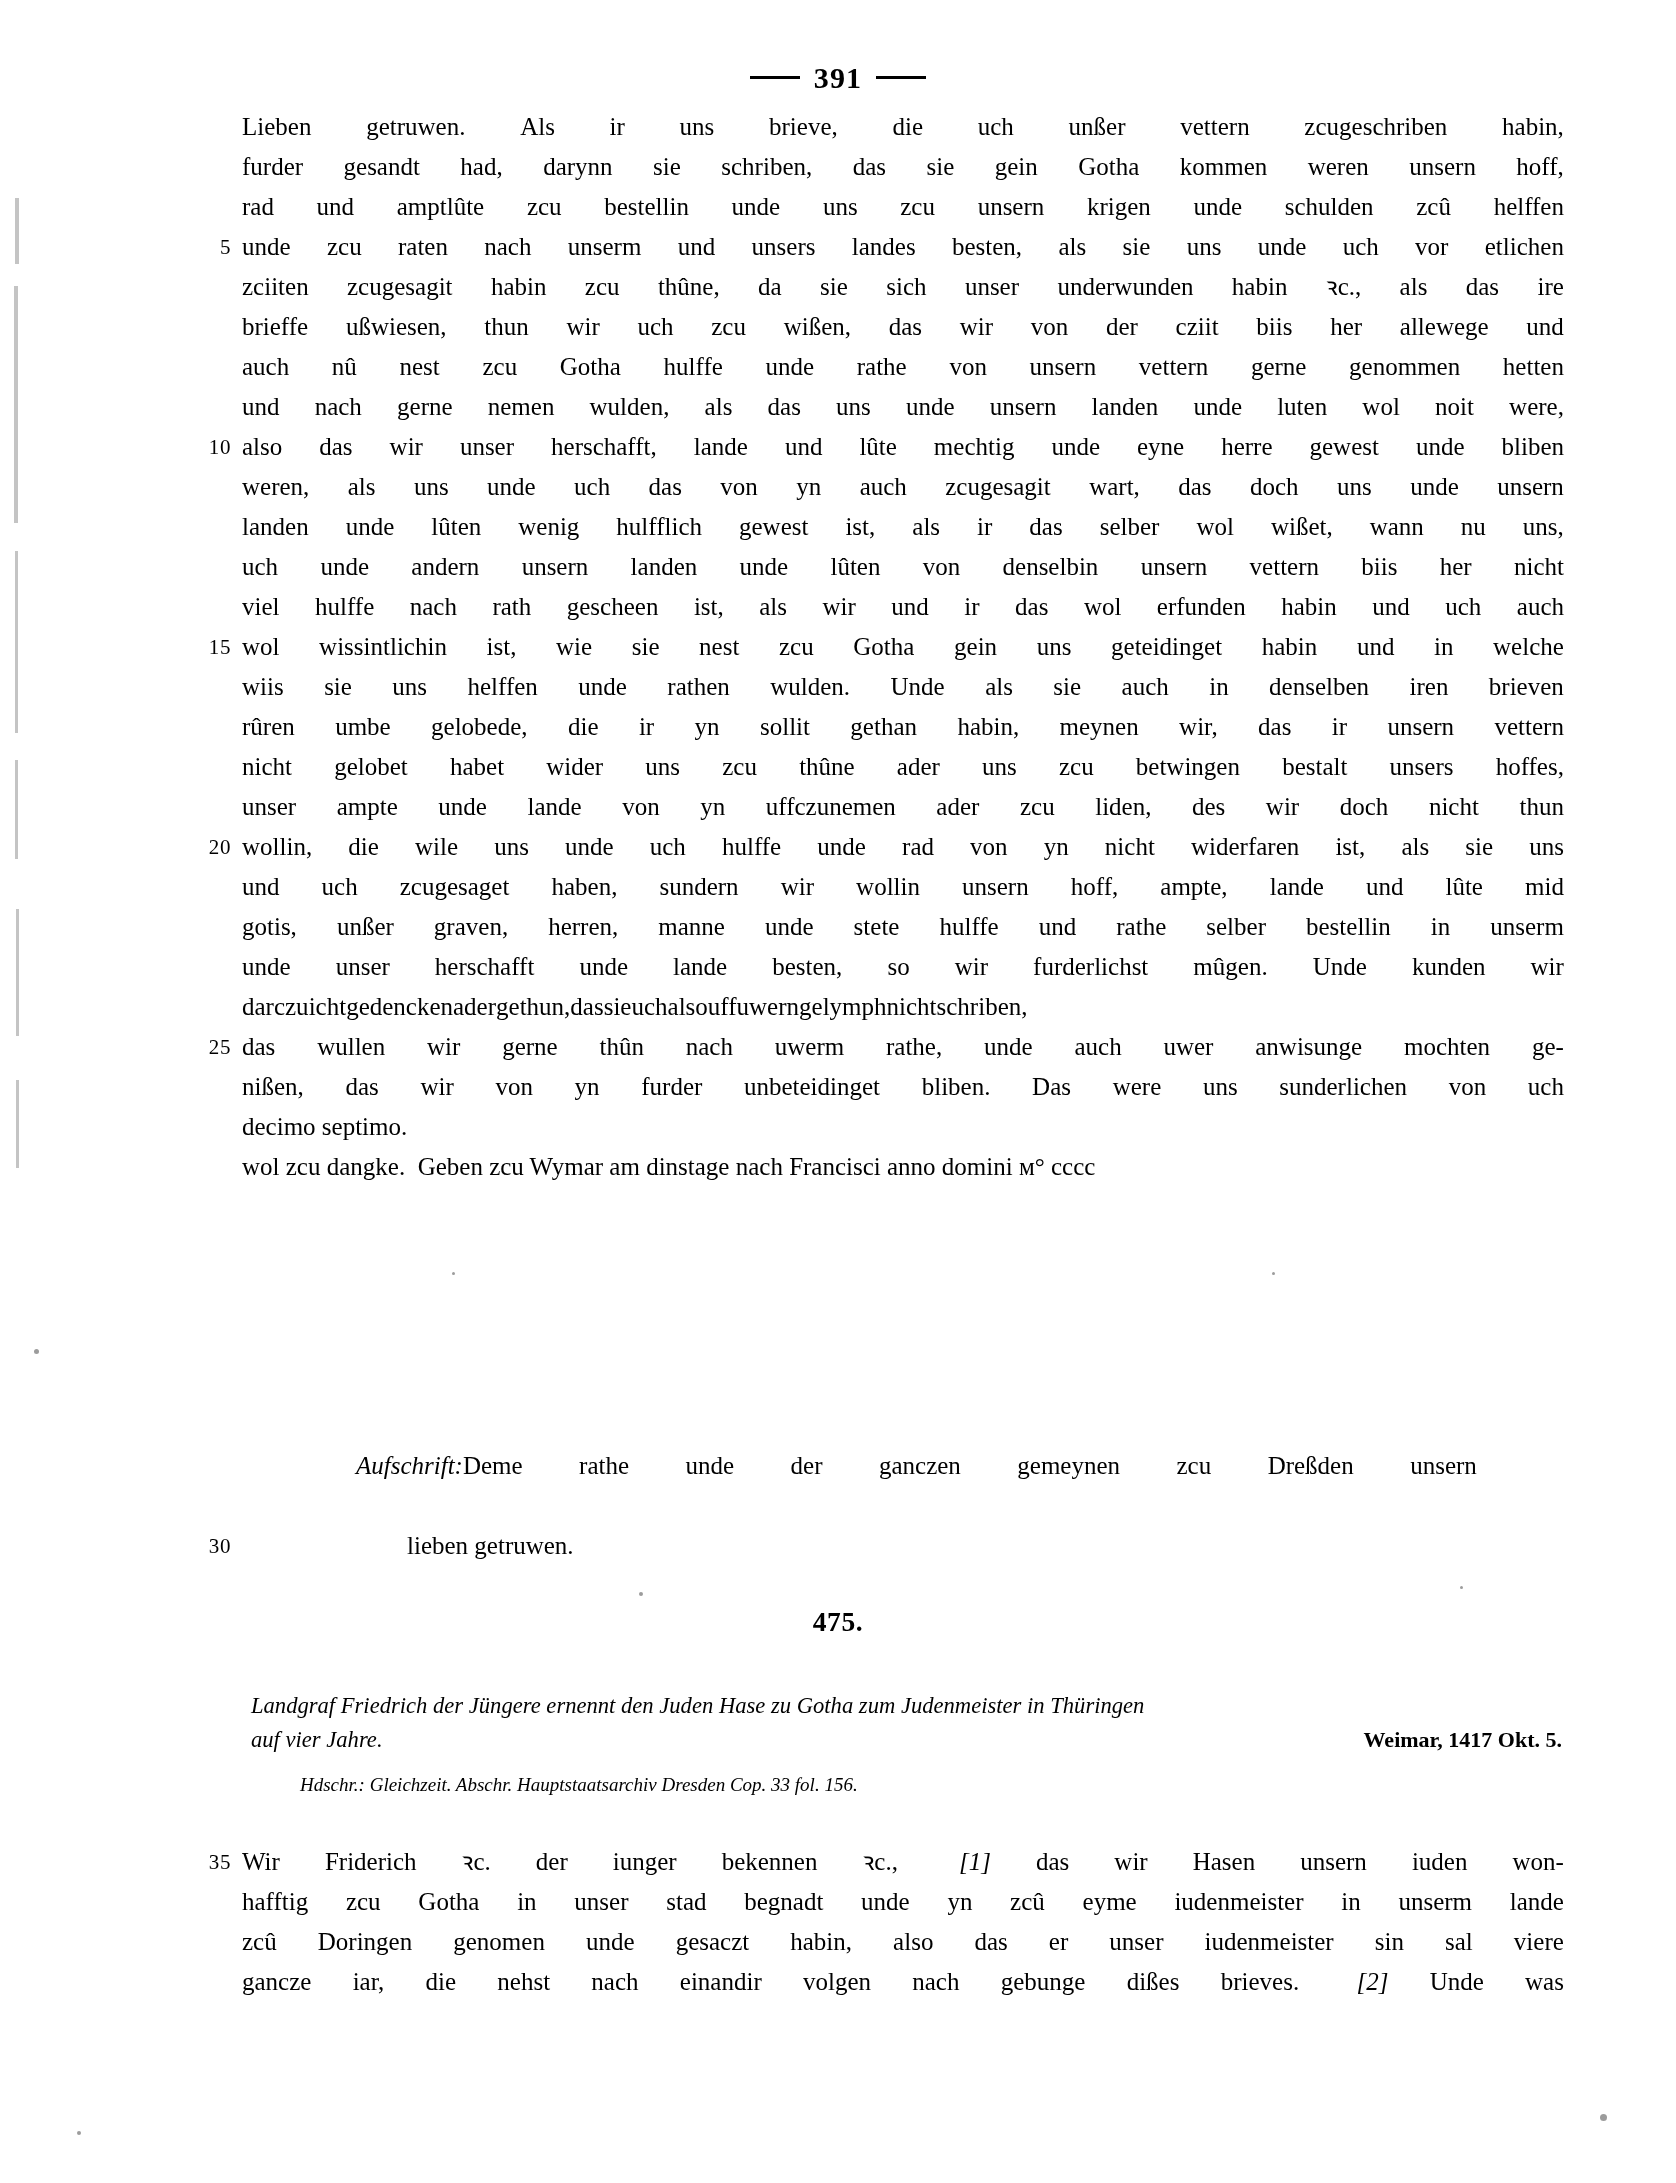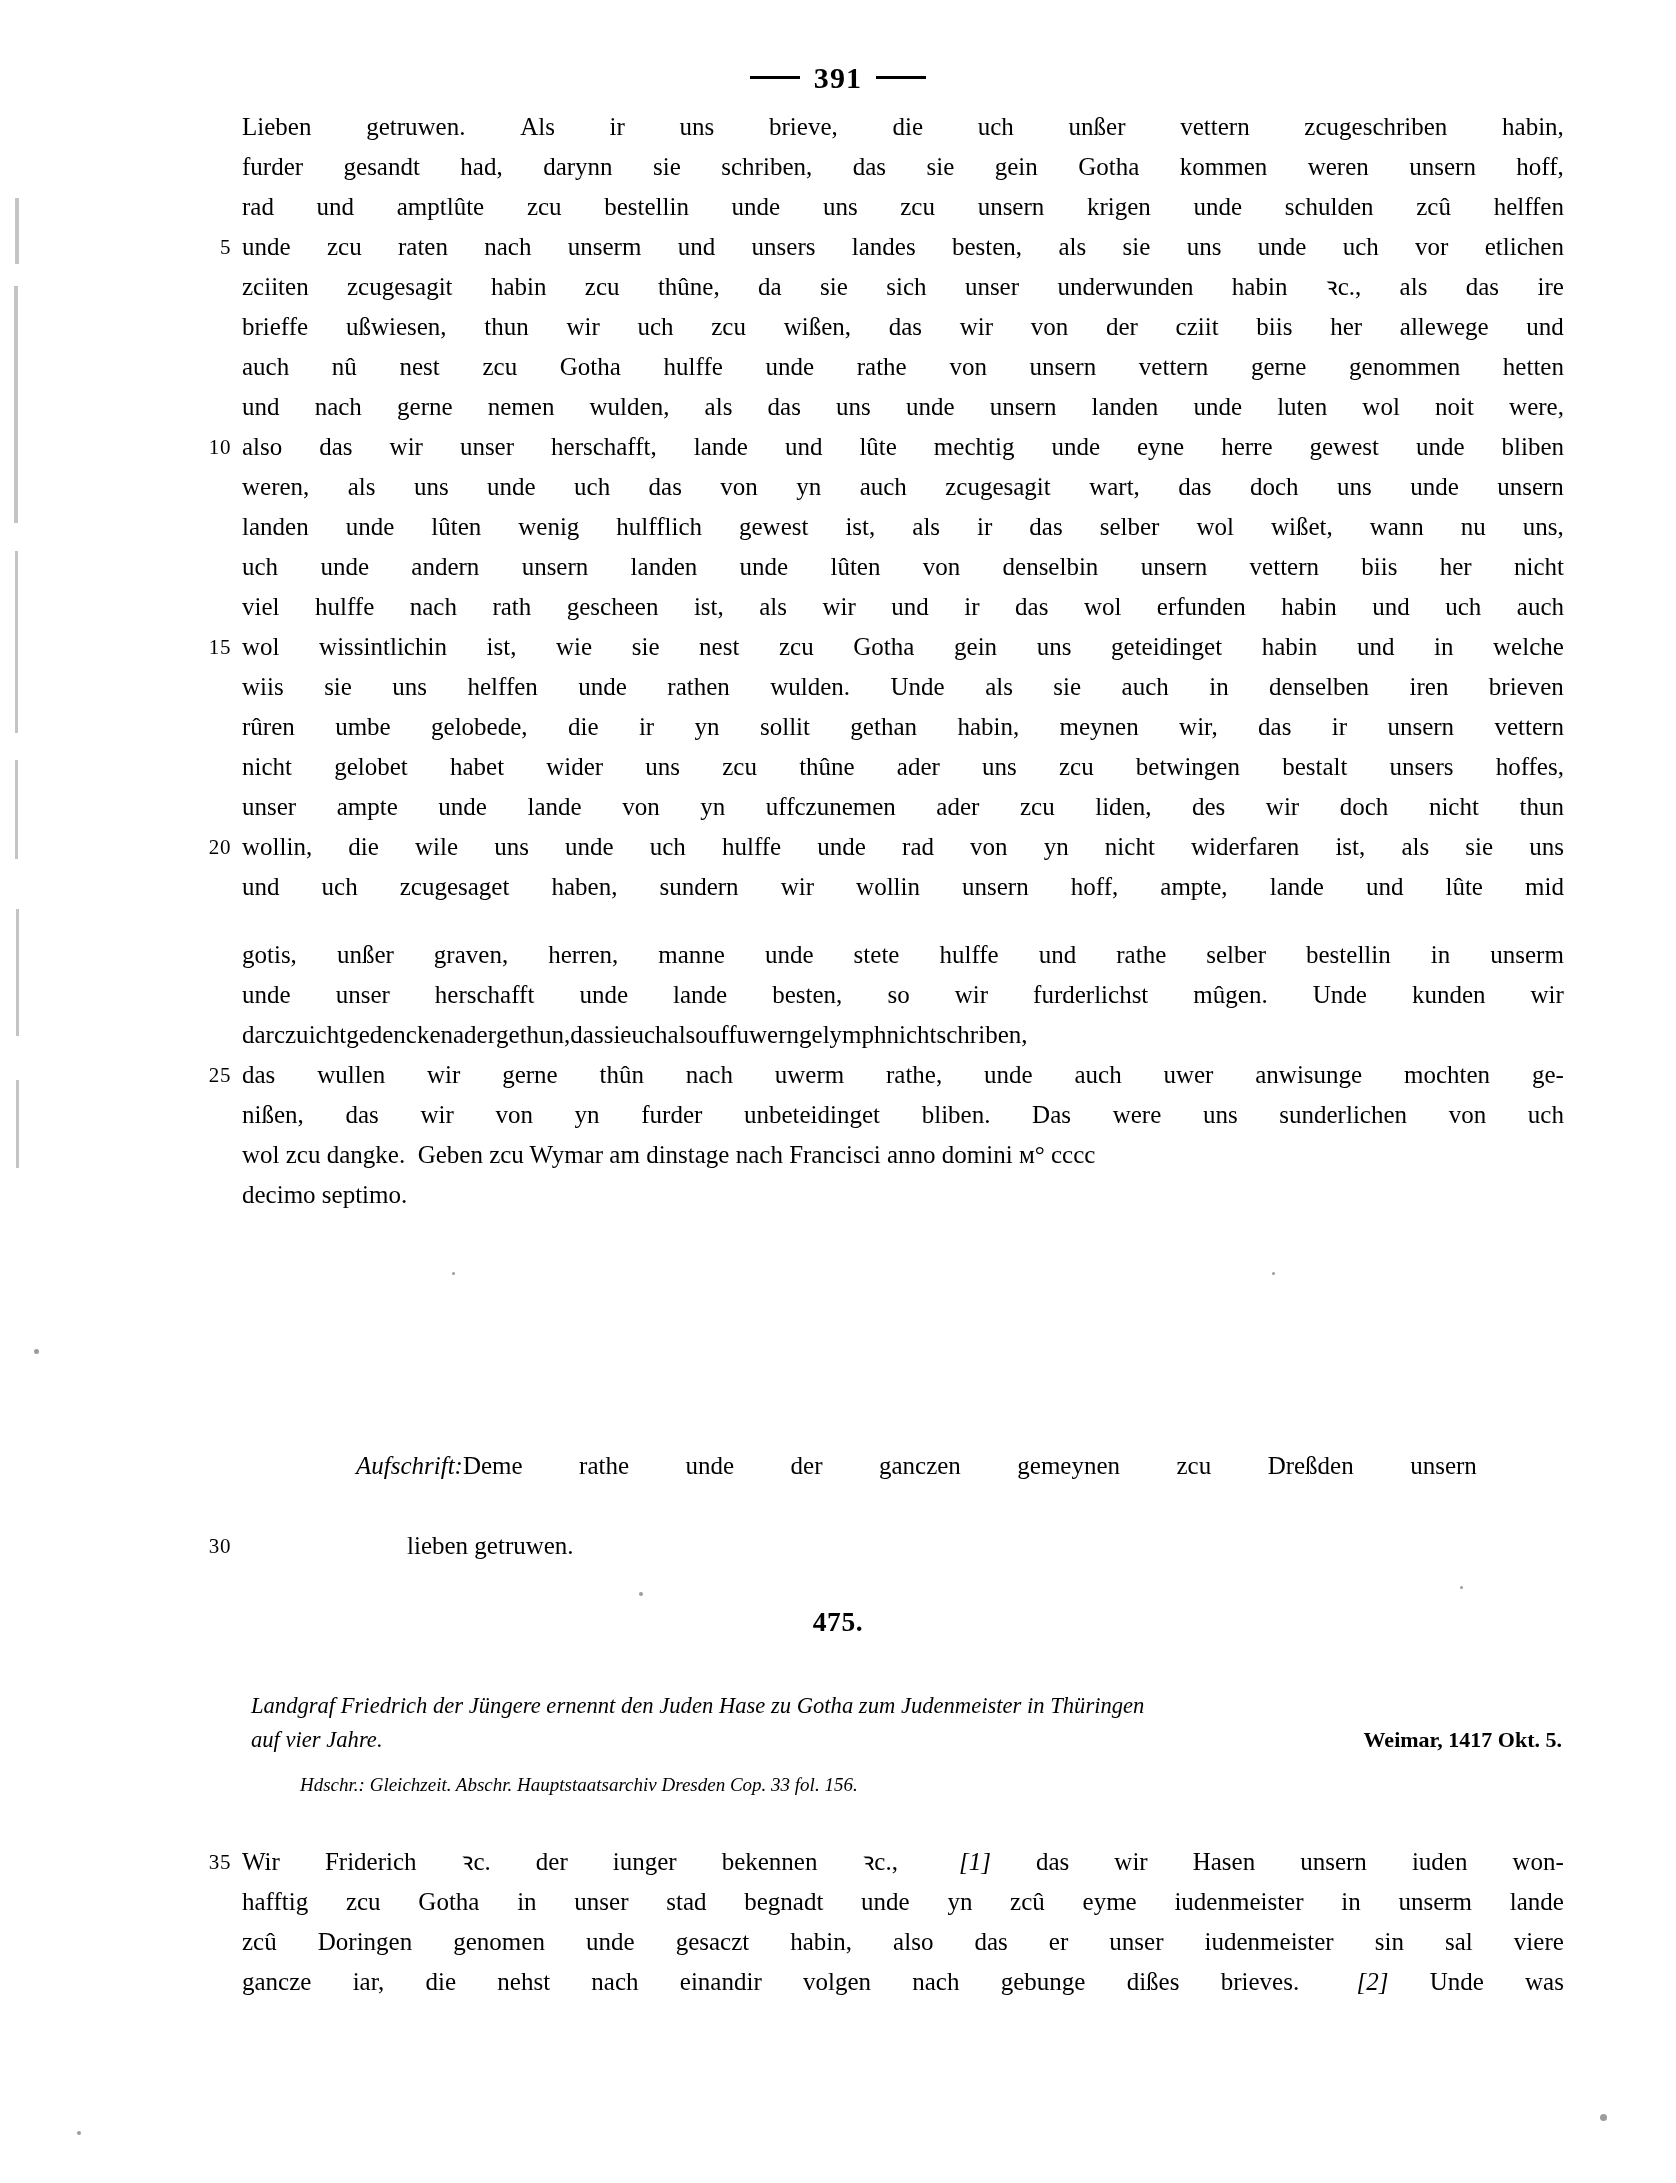--- a/index.html
+++ b/index.html
@@ -209,21 +209,21 @@
           <span style="display: block; width: 100%;"><span style="display: flex; justify-content: space-between; width: 100%;"><span>unser</span><span>ampte</span><span>unde</span><span>lande</span><span>von</span><span>yn</span><span>uffczunemen</span><span>ader</span><span>zcu</span><span>liden,</span><span>des</span><span>wir</span><span>doch</span><span>nicht</span><span>thun</span></span></span>
         </div>
         <div class="linerow" style="position: relative; justify-content: flex-end;">
           <span class="lnum">20</span>
           <span style="display: block; width: 100%;"><span style="display: flex; justify-content: space-between; width: 100%;"><span>wollin,</span><span>die</span><span>wile</span><span>uns</span><span>unde</span><span>uch</span><span>hulffe</span><span>unde</span><span>rad</span><span>von</span><span>yn</span><span>nicht</span><span>widerfaren</span><span>ist,</span><span>als</span><span>sie</span><span>uns</span></span></span>
         </div>
         <div class="linerow" style="position: relative;">
           <span class="lnum"></span>
           <span style="display: block; width: 100%;"><span style="display: flex; justify-content: space-between; width: 100%;"><span>und</span><span>uch</span><span>zcugesaget</span><span>haben,</span><span>sundern</span><span>wir</span><span>wollin</span><span>unsern</span><span>hoff,</span><span>ampte,</span><span>lande</span><span>und</span><span>lûte</span><span>mid</span></span></span>
         </div>
-        <div class="linerow" style="position: relative; margin-top: 28px;">
+        <div class="linerow" style="position: relative;">
           <span class="lnum"></span>
           <span style="display: block; width: 100%;"><span style="display: flex; justify-content: space-between; width: 100%;"><span>gotis,</span><span>unßer</span><span>graven,</span><span>herren,</span><span>manne</span><span>unde</span><span>stete</span><span>hulffe</span><span>und</span><span>rathe</span><span>selber</span><span>bestellin</span><span>in</span><span>unserm</span></span></span>
         </div>
         <div class="linerow" style="position: relative;">
           <span class="lnum"></span>
           <span style="display: block; width: 100%;"><span style="display: flex; justify-content: space-between; width: 100%;"><span>unde</span><span>unser</span><span>herschafft</span><span>unde</span><span>lande</span><span>besten,</span><span>so</span><span>wir</span><span>furderlichst</span><span>mûgen.</span><span>Unde</span><span>kunden</span><span>wir</span></span></span>
         </div>
         <div class="linerow" style="position: relative;">
           <span class="lnum"></span>
           <span style="display: block; width: 100%;"><span style="display: flex; width: 100%;"><span>darczu</span><span>icht</span><span>gedencken</span><span>ader</span><span>gethun,</span><span>das</span><span>sie</span><span>uch</span><span>also</span><span>uff</span><span>uwern</span><span>gelymph</span><span>nicht</span><span>schriben,</span></span></span>
@@ -231,25 +231,25 @@
         <div class="linerow" style="position: relative;">
           <span class="lnum">25</span>
           <span style="display: block; width: 100%;"><span style="display: flex; justify-content: space-between; width: 100%;"><span>das</span><span>wullen</span><span>wir</span><span>gerne</span><span>thûn</span><span>nach</span><span>uwerm</span><span>rathe,</span><span>unde</span><span>auch</span><span>uwer</span><span>anwisunge</span><span>mochten</span><span>ge-</span></span></span>
         </div>
         <div class="linerow" style="position: relative;">
           <span class="lnum"></span>
           <span style="display: block; width: 100%;"><span style="display: flex; justify-content: space-between; width: 100%;"><span>nißen,</span><span>das</span><span>wir</span><span>von</span><span>yn</span><span>furder</span><span>unbeteidinget</span><span>bliben.</span><span>Das</span><span>were</span><span>uns</span><span>sunderlichen</span><span>von</span><span>uch</span></span></span>
         </div>
         <div class="linerow" style="position: relative;">
           <span class="lnum"></span>
+          <span style="display: block; width: 100%;"><span>decimo septimo.</span></span>
+        </div>
+        <div class="linerow" style="position: relative;">
+          <span class="lnum"></span>
           <span style="display: block; width: 100%;"><span>wol zcu dangke.  Geben zcu Wymar am dinstage nach Francisci anno domini ᴍ° cccc</span></span>
-        </div>
-        <div class="linerow" style="position: relative;">
-          <span class="lnum"></span>
-          <span style="display: block; width: 100%;"><span>decimo septimo.</span></span>
         </div>
       </div>
   </div>
 
   <div class="col" id="aufschrift-col" style="top:1406px;">
     <div class="linerow">
       <span class="lnum"></span>
       <span style="display:inline-block;width:100%;">
         <span class="indent" style="display:inline-block;"></span><em>Aufschrift:</em><span style="display: inline-flex; justify-content: space-between; width: calc(100% - 308px);"><span>Deme</span><span>rathe</span><span>unde</span><span>der</span><span>ganczen</span><span>gemeynen</span><span>zcu</span><span>Dreßden</span><span>unsern</span></span>
       </span>

